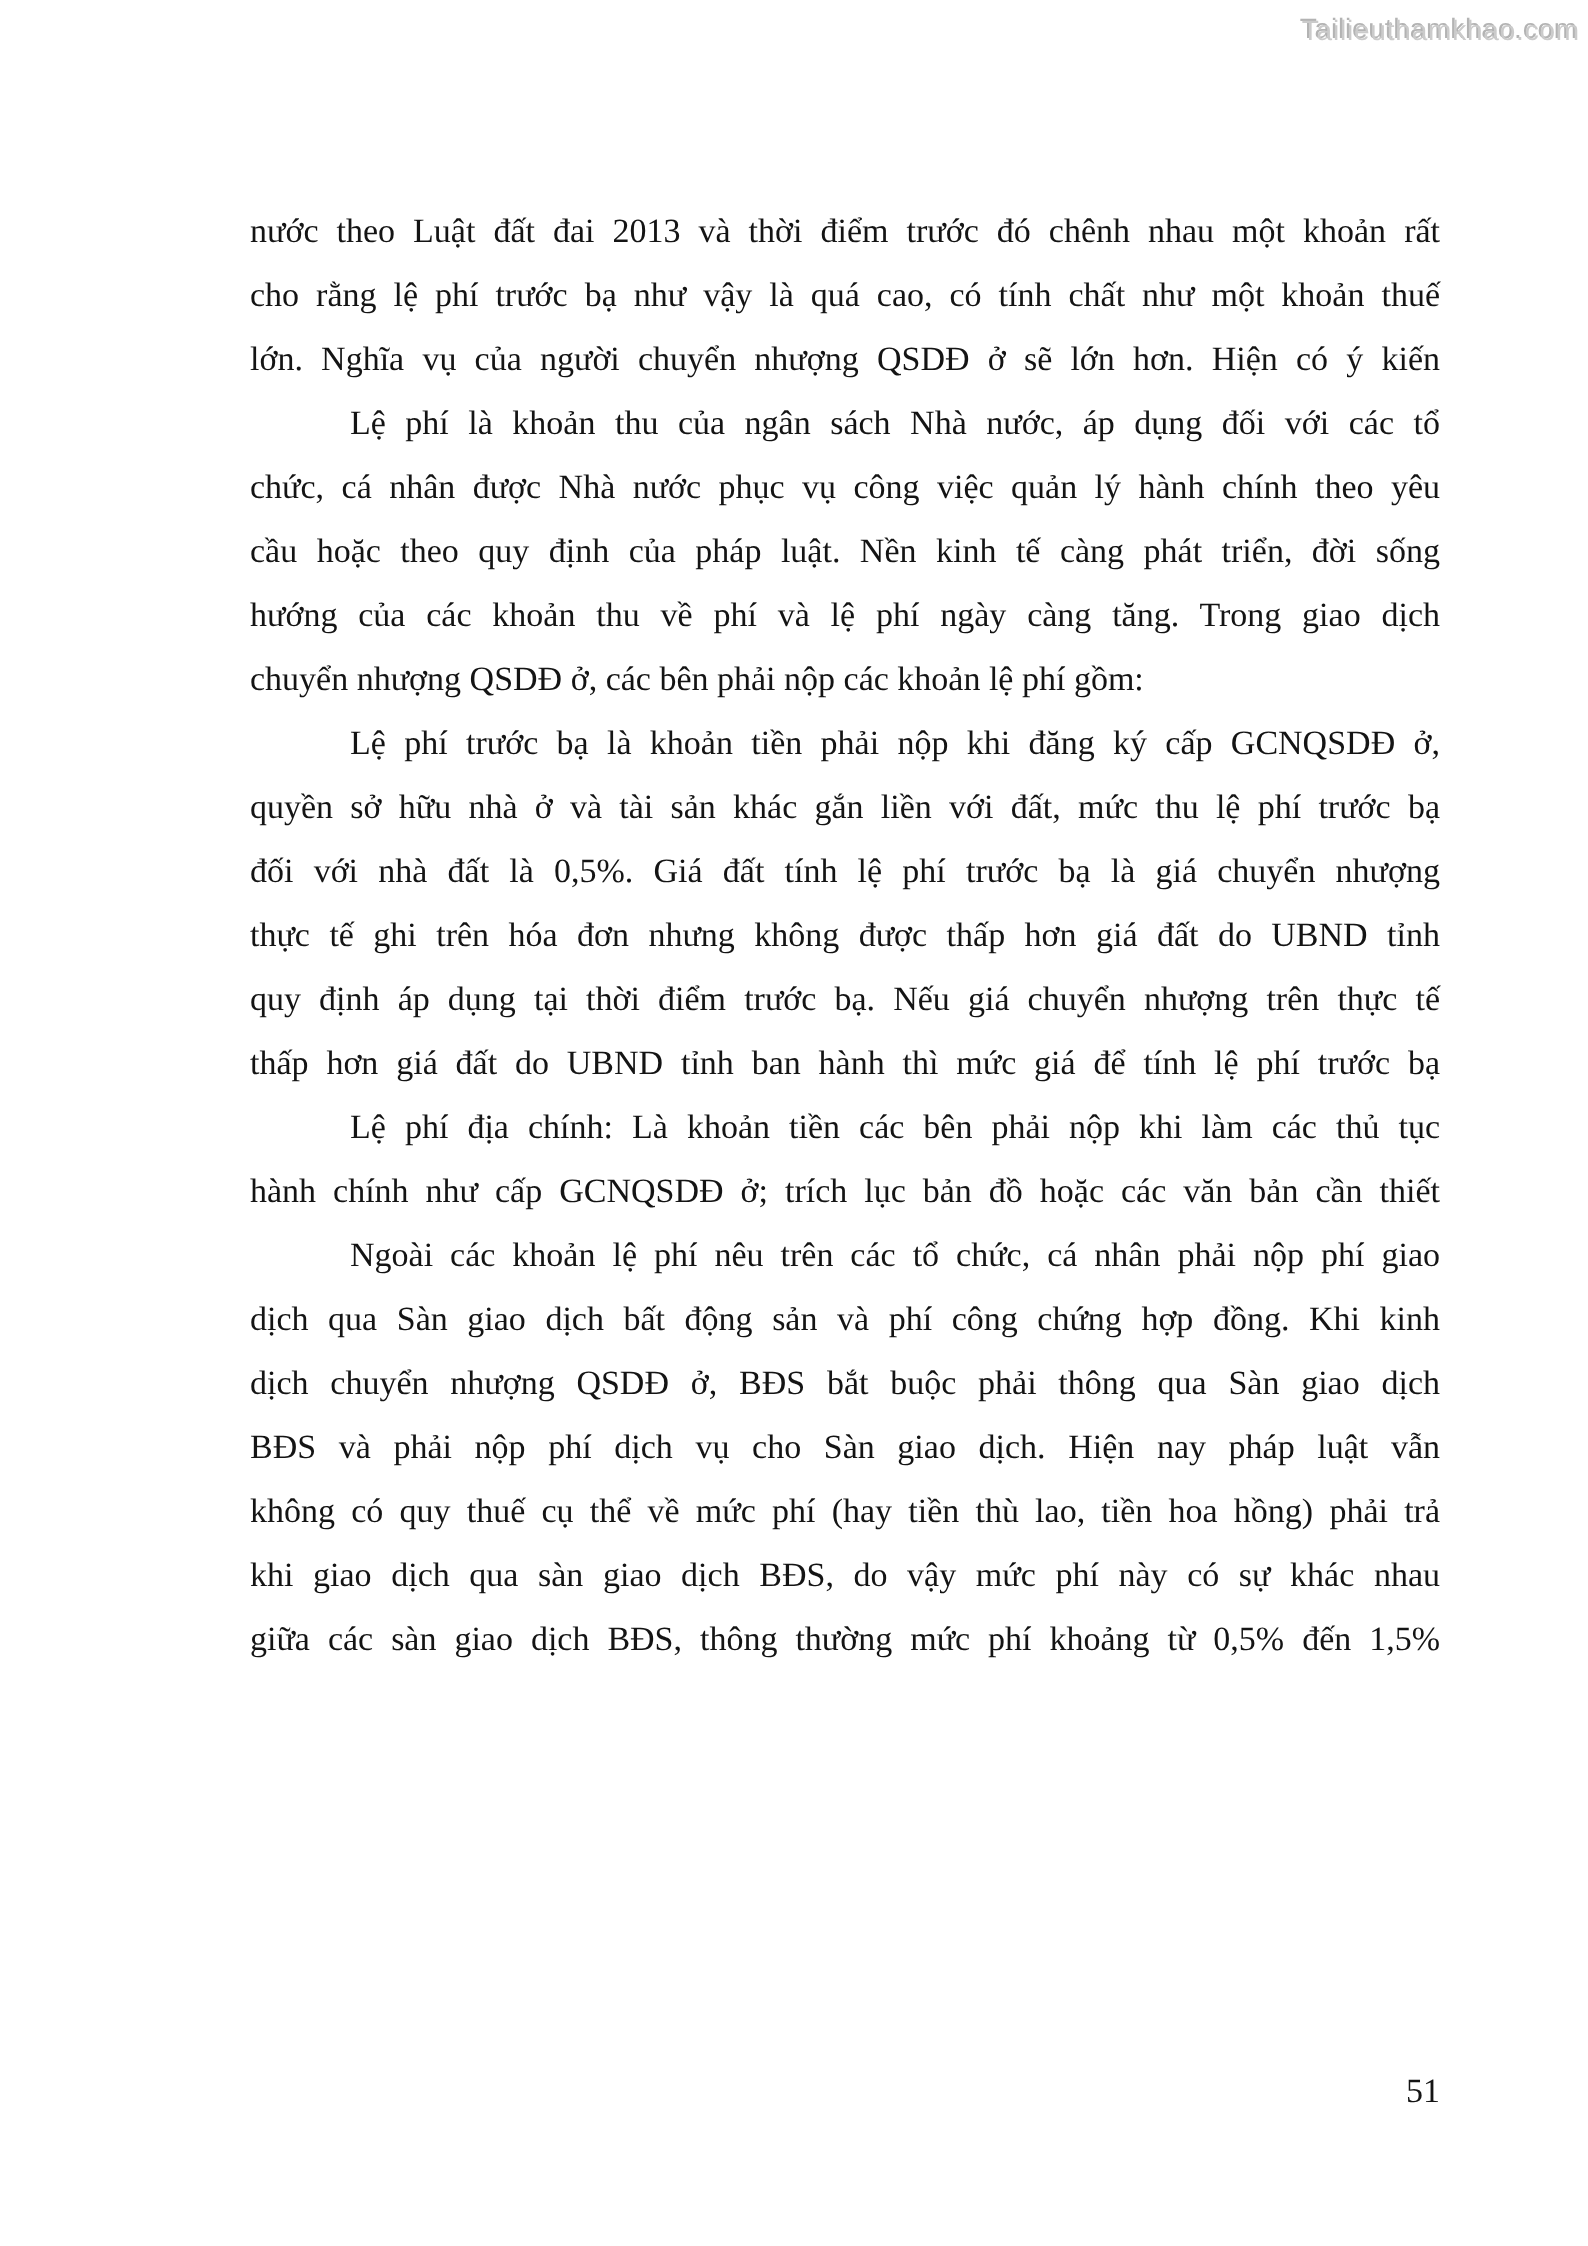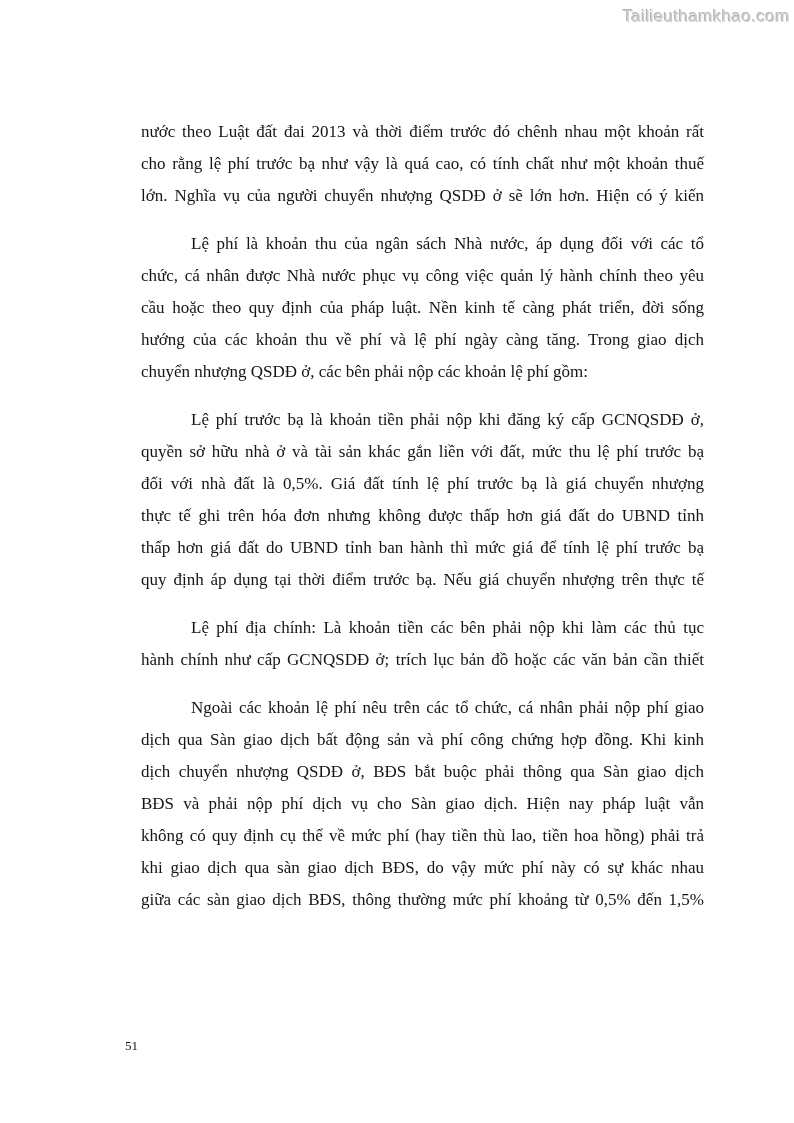--- a/index.html
+++ b/index.html
@@ -10,48 +10,48 @@
     position: relative;
     overflow: hidden;
     font-family: "Liberation Serif", "DejaVu Serif", serif;
     color: #141414;
   }
   .watermark {
     position: absolute;
     top: 7px;
     right: 4px;
     font-family: "Liberation Sans", "DejaVu Sans", sans-serif;
-    font-size: 17px;
+    font-size: 14px;
     letter-spacing: 0.4px;
     color: #cbcbcb;
     text-shadow: -1px -1px 0 #b3b3b3, 1px 1px 0 #ffffff;
     user-select: none;
   }
   .doc {
     position: absolute;
     left: 125px;
     top: 100px;
     width: 595px;
     font-size: 17px;
     line-height: 32px;
   }
-  .para { margin: 16px; padding: 0; }
+  .para { margin: 0; padding: 0; }
   .line {
     text-align: justify;
     text-align-last: justify;
   }
   .line.indent { text-indent: 50px; }
   .line.final { text-align-last: left; }
   .page-footer {
     position: absolute;
     left: 125px;
     top: 1030px;
     width: 595px;
-    text-align: left;
-    font-size: 13px;
+    text-align: right;
+    font-size: 17px;
     line-height: 32px;
     color: #141414;
   }
 </style>
 </head>
 <body>
 
 <div class="watermark">Tailieuthamkhao.com</div>
 
 <div class="doc">
@@ -65,31 +65,31 @@
       <div class="line">chức, cá nhân được Nhà nước phục vụ công việc quản lý hành chính theo yêu</div>
       <div class="line">cầu hoặc theo quy định của pháp luật. Nền kinh tế càng phát triển, đời sống</div>
       <div class="line">hướng của các khoản thu về phí và lệ phí ngày càng tăng. Trong giao dịch</div>
       <div class="line final">chuyển nhượng QSDĐ ở, các bên phải nộp các khoản lệ phí gồm:</div>
     </div>
     <div class="para">
       <div class="line indent">Lệ phí trước bạ là khoản tiền phải nộp khi đăng ký cấp GCNQSDĐ ở,</div>
       <div class="line">quyền sở hữu nhà ở và tài sản khác gắn liền với đất, mức thu lệ phí trước bạ</div>
       <div class="line">đối với nhà đất là 0,5%. Giá đất tính lệ phí trước bạ là giá chuyển nhượng</div>
       <div class="line">thực tế ghi trên hóa đơn nhưng không được thấp hơn giá đất do UBND tỉnh</div>
+      <div class="line">quy định áp dụng tại thời điểm trước bạ. Nếu giá chuyển nhượng trên thực tế</div>
       <div class="line">thấp hơn giá đất do UBND tỉnh ban hành thì mức giá để tính lệ phí trước bạ</div>
-      <div class="line">quy định áp dụng tại thời điểm trước bạ. Nếu giá chuyển nhượng trên thực tế</div>
     </div>
     <div class="para">
       <div class="line indent">Lệ phí địa chính: Là khoản tiền các bên phải nộp khi làm các thủ tục</div>
       <div class="line">hành chính như cấp GCNQSDĐ ở; trích lục bản đồ hoặc các văn bản cần thiết</div>
     </div>
     <div class="para">
       <div class="line indent">Ngoài các khoản lệ phí nêu trên các tổ chức, cá nhân phải nộp phí giao</div>
       <div class="line">dịch qua Sàn giao dịch bất động sản và phí công chứng hợp đồng. Khi kinh</div>
       <div class="line">dịch chuyển nhượng QSDĐ ở, BĐS bắt buộc phải thông qua Sàn giao dịch</div>
       <div class="line">BĐS và phải nộp phí dịch vụ cho Sàn giao dịch. Hiện nay pháp luật vẫn</div>
-      <div class="line">không có quy định cụ thể về mức phí (hay tiền thù lao, tiền hoa hồng) phải trả</div>
+      <div class="line">không có quy thuế cụ thể về mức phí (hay tiền thù lao, tiền hoa hồng) phải trả</div>
       <div class="line">khi giao dịch qua sàn giao dịch BĐS, do vậy mức phí này có sự khác nhau</div>
       <div class="line">giữa các sàn giao dịch BĐS, thông thường mức phí khoảng từ 0,5% đến 1,5%</div>
     </div>
   </div>
 
 <div class="page-footer">51</div>
 
 </body></html>

